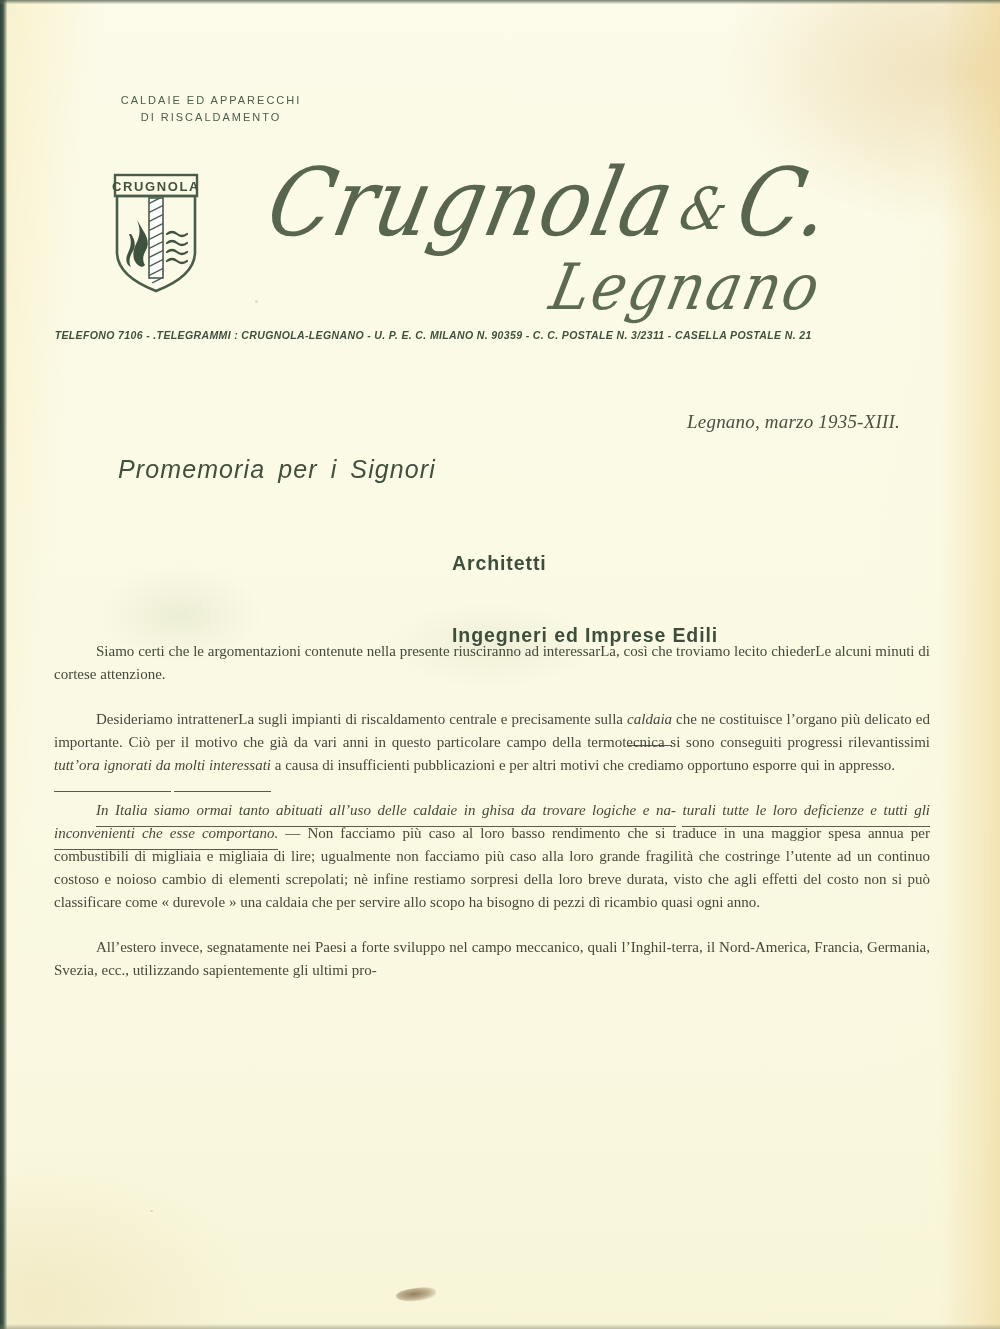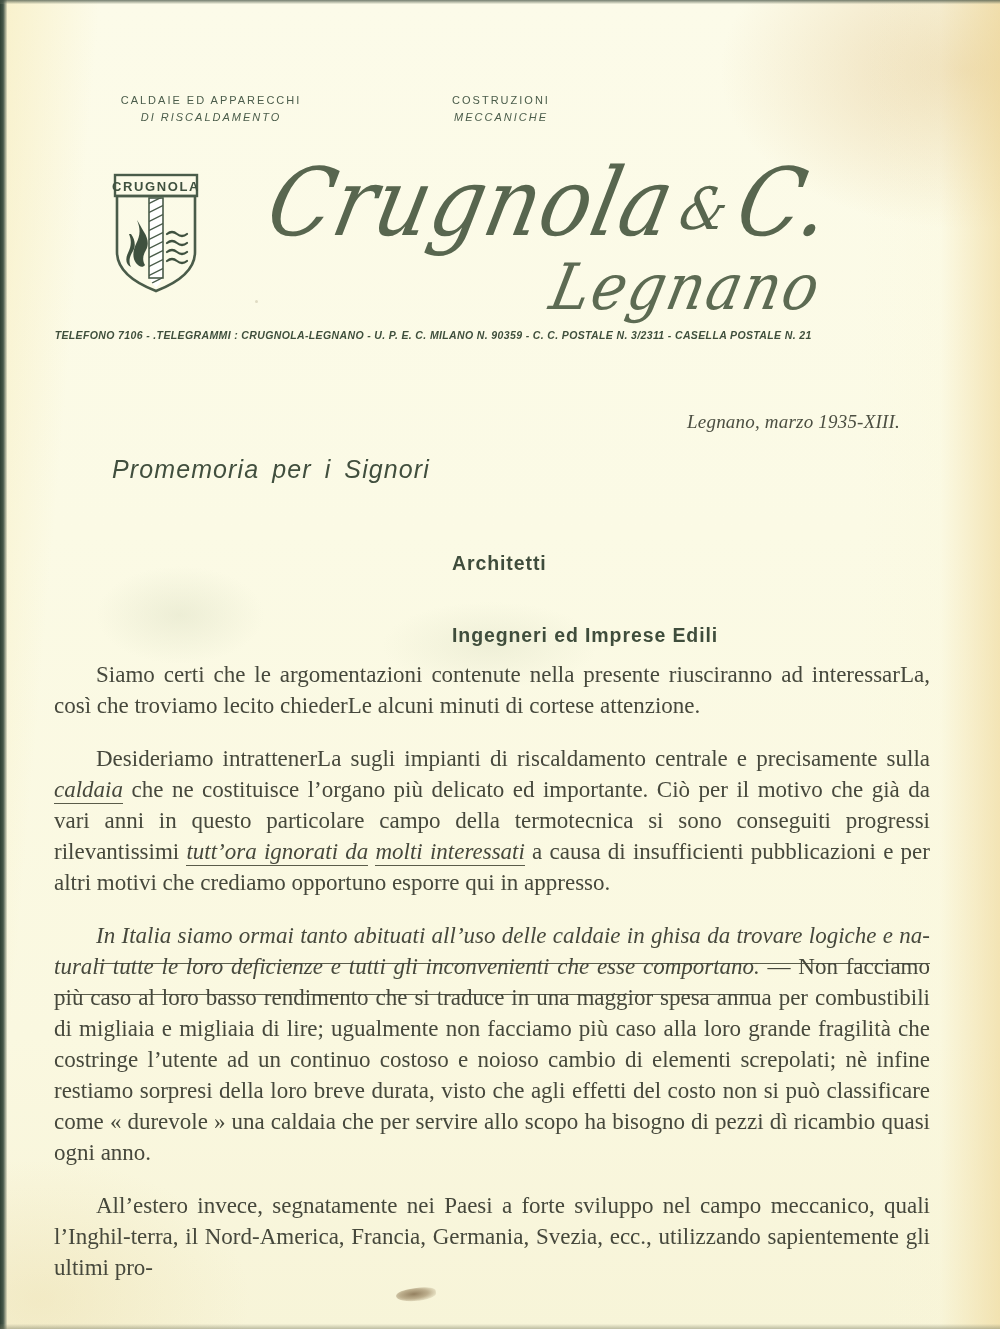--- a/index.html
+++ b/index.html
@@ -64,21 +64,21 @@
     color: #4a5c4a;
     font-family: "Liberation Sans", sans-serif;
     font-size: 11px;
     letter-spacing: 2.0px;
     line-height: 17px;
   }
   .top-col { text-align: center; }
   .top-col.left  { width: 330px; margin-left: 38px; text-align: center; }
   .top-col.mid   { width: 250px; }
   .top-col.right { width: 330px; text-align: center; }
-  .top-col .l2 { display: block; font-style: italic; }
+  .top-col .l2 { display: block; }
 
   
   .logo-wrap {
     position: absolute;
     left: 104px; top: 172px;
     width: 104px; height: 124px;
   }
   .shield-svg { display: block; }
 
   
@@ -134,21 +134,21 @@
     font-family: "Liberation Serif", serif;
     font-style: italic;
     font-size: 19px;
     color: #4c4f42;
     letter-spacing: 0.2px;
   }
 
   
   .promemoria {
     position: absolute;
-    top: 455px; left: 112px;
+    top: 455px; left: 118px;
     font-family: "Liberation Sans", sans-serif;
     font-style: italic;
     font-size: 25px;
     letter-spacing: 1.1px;
     color: #414f3e;
     word-spacing: 5px;
   }
 
   
   .addressees {
@@ -159,40 +159,40 @@
     font-size: 19.5px;
     color: #3f4d3c;
     line-height: 28px;
     letter-spacing: 0.9px;
   }
   .addressees div { white-space: nowrap; margin-top: 44px; }
 
   
   .body-text {
     position: absolute;
-    top: 659px; left: 54px;
+    top: 640px; left: 54px;
     width: 876px;
     font-family: "Liberation Serif", serif;
-    font-size: 23px;
-    line-height: 31px;
+    font-size: 15px;
+    line-height: 23px;
     color: #46483c;
     text-align: justify;
     text-justify: inter-word;
   }
   .body-text p { margin: 0 0 22px 0; text-indent: 42px; }
   .body-text p.p-last { margin-bottom: 15px; font-family: Liberation Serif, serif; }
   .u-ital {
     font-style: italic;
     border-bottom: 1px solid #5a5c4a;
-    padding-bottom: 1px;
+    padding-bottom: 18px;
   }
   .ital-run { font-style: italic; }
   .ital-run .seg {
     border-bottom: 1px solid #5a5c4a;
-    padding-bottom: 15px;
+    padding-bottom: 8px;
   }
 
   
   .stain {
     position: absolute;
     left: 396px; top: 1288px;
     width: 40px; height: 13px;
     background: radial-gradient(ellipse at 45% 45%, rgba(120,96,62,0.78) 0%, rgba(140,116,78,0.55) 45%, rgba(160,140,100,0.08) 80%, rgba(160,140,100,0) 100%);
     border-radius: 50% 40% 45% 55%;
     transform: rotate(-6deg);
@@ -219,24 +219,20 @@
   <div class="speck" style="left:255px; top:300px; width:3px; height:3px;"></div>
   <div class="speck" style="left:690px; top:640px; width:2px; height:2px;"></div>
   <div class="speck" style="left:150px; top:1210px; width:3px; height:2px;"></div>
 
   <div class="content">
 
     <div class="top-row">
       <div class="top-col left">
         <span>CALDAIE ED APPARECCHI</span>
         <span class="l2">DI RISCALDAMENTO</span>
-      </div>
-      <div class="top-col mid">
-        <span>COSTRUZIONI</span>
-        <span class="l2">MECCANICHE</span>
       </div>
     </div>
 
     <div class="logo-wrap">
       <svg class="shield-svg" width="104" height="124" viewBox="0 0 104 124">
 
         <rect x="11" y="3" width="82" height="21" fill="none" stroke="#4a5c4a" stroke-width="2.4"></rect>
         <text x="52" y="19" text-anchor="middle" font-family="Liberation Sans, sans-serif" font-size="13" font-weight="bold" letter-spacing="1.6" fill="#3f513f">CRUGNOLA</text>
 
         <path d="M13 24 L91 24 L91 80 Q91 104 52 119 Q13 104 13 80 Z" fill="none" stroke="#4a5c4a" stroke-width="2.6"></path>

